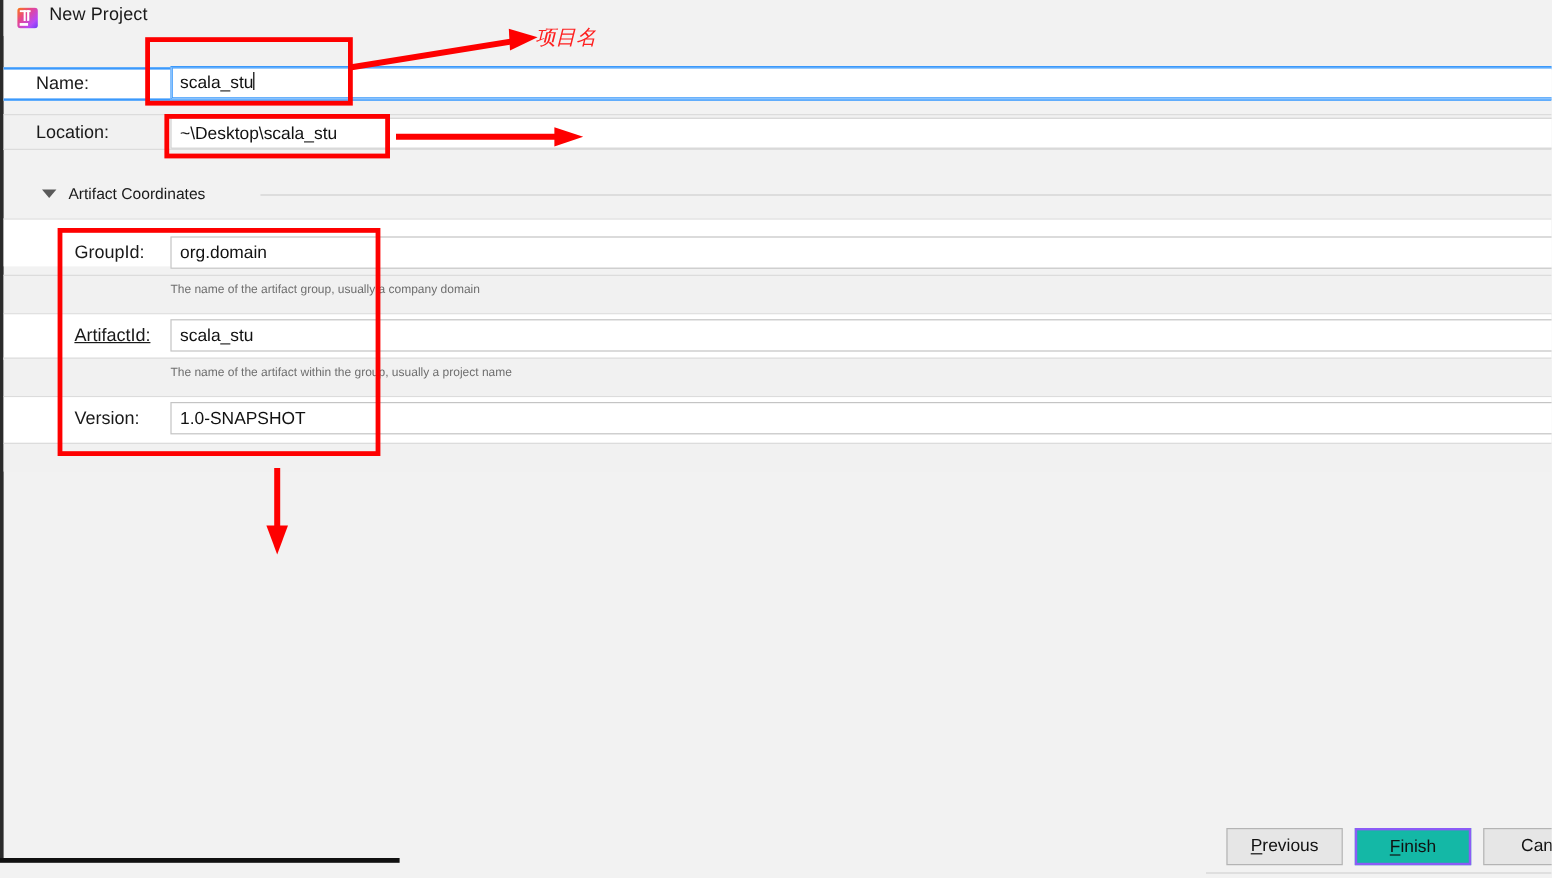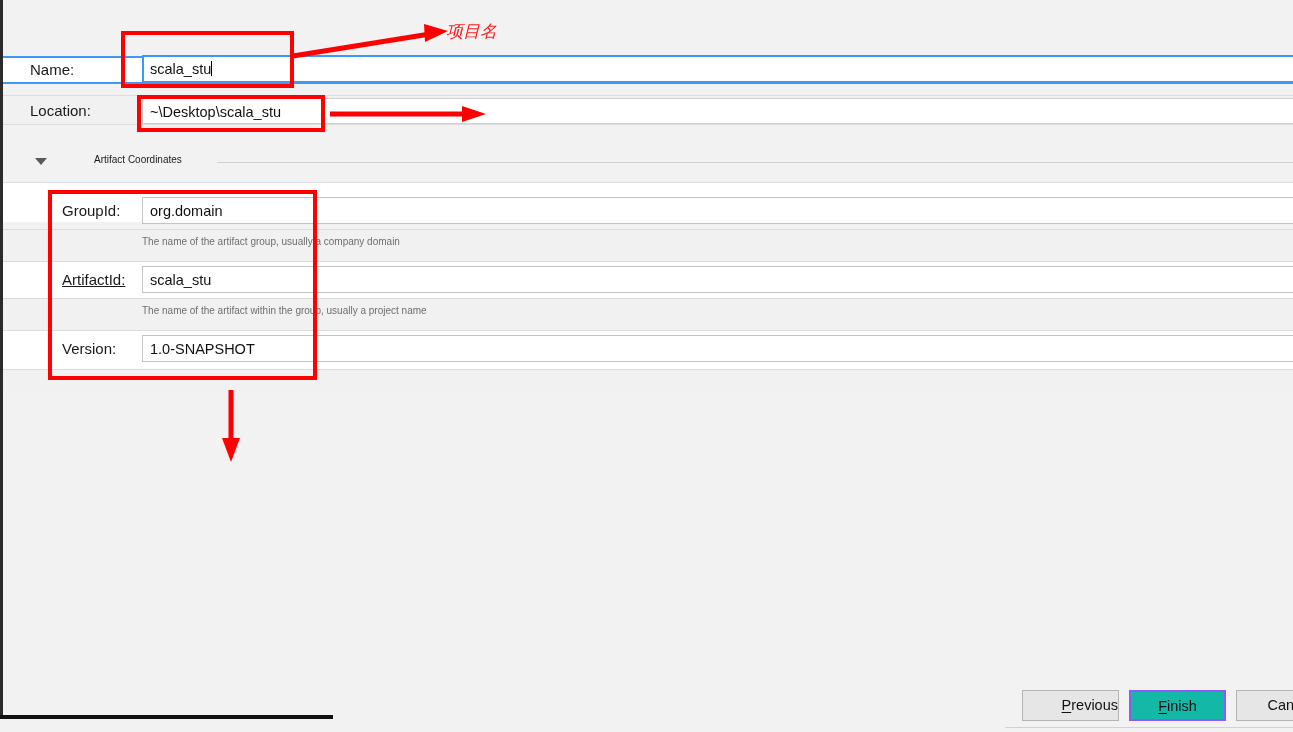--- a/index.html
+++ b/index.html
@@ -84,23 +84,22 @@
   
   .section-tri {
     position: absolute;
     width: 0; height: 0;
     border-left: 6px solid transparent;
     border-right: 6px solid transparent;
     border-top: 7px solid #5a5a5a;
   }
   .section-title {
     position: absolute;
-    font-size: 10px; color: #1a1a1a;
-    white-space: nowrap;
-    margin-left: 37px;
+    font-size: 13px; color: #1a1a1a;
+    white-space: nowrap;
   }
   .section-rule {
     position: absolute;
     height: 1px; background: #d0d0d0;
   }
 
   
   .redbox {
     position: absolute;
     border: 4px solid #fe0000;
@@ -141,20 +140,41 @@
   }
 </style>
 </head>
 <body>
 
 <div id="root">
 
   <div class="win-left-edge"></div>
   <div class="win-bottom-edge"></div>
 
+  <div class="titlebar">
+    <span class="title-icon">
+      <svg width="18" height="18" viewBox="0 0 18 18">
+        <defs>
+          <linearGradient id="ijg" x1="0" y1="0" x2="1" y2="1">
+            <stop offset="0%" stop-color="#f97a12"></stop>
+            <stop offset="35%" stop-color="#e8478a"></stop>
+            <stop offset="75%" stop-color="#b74af7"></stop>
+            <stop offset="100%" stop-color="#6a3bf5"></stop>
+          </linearGradient>
+        </defs>
+        <rect x="0.5" y="0.5" width="17" height="17" rx="2.5" fill="url(#ijg)"></rect>
+        <rect x="2.5" y="2.5" width="9" height="1.6" fill="#ffffff"></rect>
+        <rect x="5.7" y="2.5" width="1.7" height="9" fill="#ffffff"></rect>
+        <rect x="8.6" y="2.5" width="1.8" height="7.4" fill="#ffffff"></rect>
+        <path d="M8.6 9.9 L10.4 9.9 L10.4 11.2 L8.6 11.6 Z" fill="#ffffff"></path>
+        <rect x="2.4" y="13.2" width="7" height="2.3" fill="#ffffff"></rect>
+      </svg>
+    </span>
+    <span class="title-text">New Project</span>
+  </div>
 
   <div class="band hline-blue" style="top:56px; height:28px; background:#ffffff;"></div>
   <span class="lbl" style="left:30px; top:61px;">Name:</span>
   <div class="field focused" style="left:142px; top:55px; width:1210px; height:28px;">
     <span>scala_stu</span><span class="caret"></span>
   </div>
 
   <div class="band grey" style="top:95px; height:30px;"></div>
   <span class="lbl" style="left:30px; top:102px;">Location:</span>
   <div class="field" style="left:142px; top:98px; width:1210px; height:26px; border-color:#d0d0d0;">
@@ -205,21 +225,21 @@
 
   <div class="redbox" style="left:48px; top:190px; width:269px; height:190px;"></div>
 
   <svg class="arrow-svg" style="left:212px; top:388px;" width="40" height="80" viewBox="0 0 40 80">
     <line x1="19" y1="2" x2="19" y2="58" stroke="#fe0000" stroke-width="5"></line>
     <polygon points="19,74 10,50 28,50" fill="#fe0000"></polygon>
   </svg>
 
   <div class="footer-rule"></div>
 
-  <div class="btn" style="left:1022px; top:690px; width:97px;text-align:right;">
+  <div class="btn" style="left:1022px; top:690px; width:97px;">
     <u>P</u><span>revious</span>
   </div>
 
   <div class="btn default" style="left:1129px; top:690px; width:97px;">
     <u>F</u><span>inish</span>
   </div>
 
   <div class="btn" style="left:1236px; top:690px; width:97px;">
     <span>Canc</span>
   </div>

